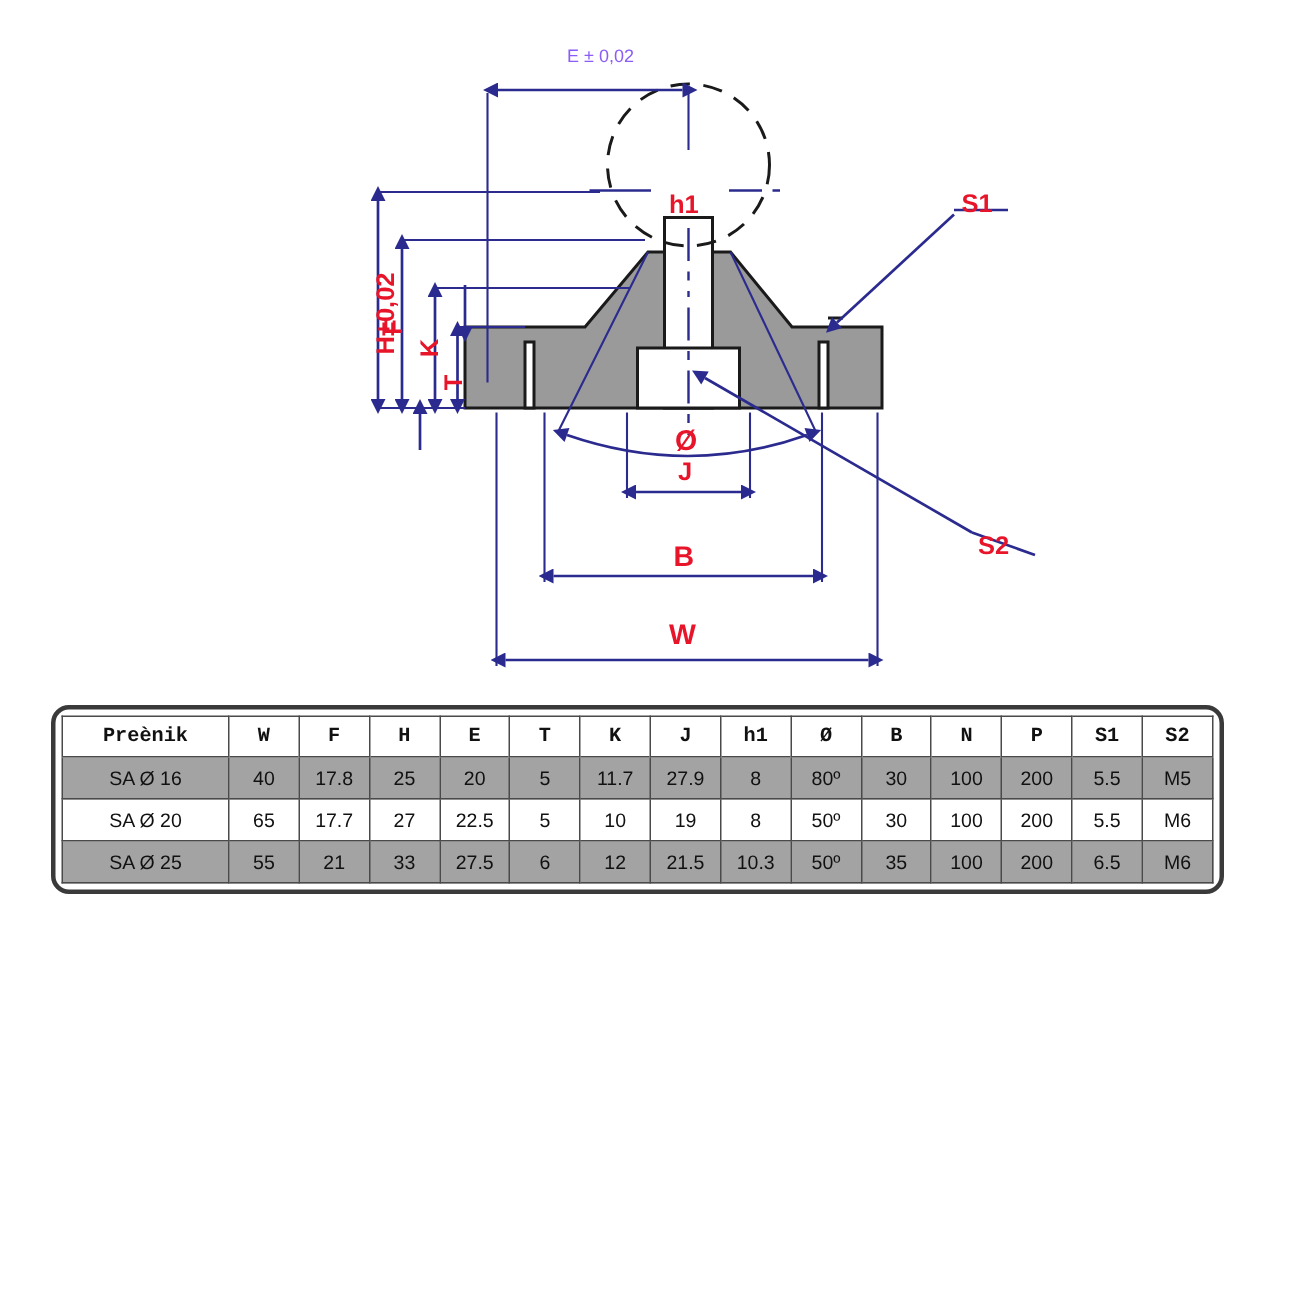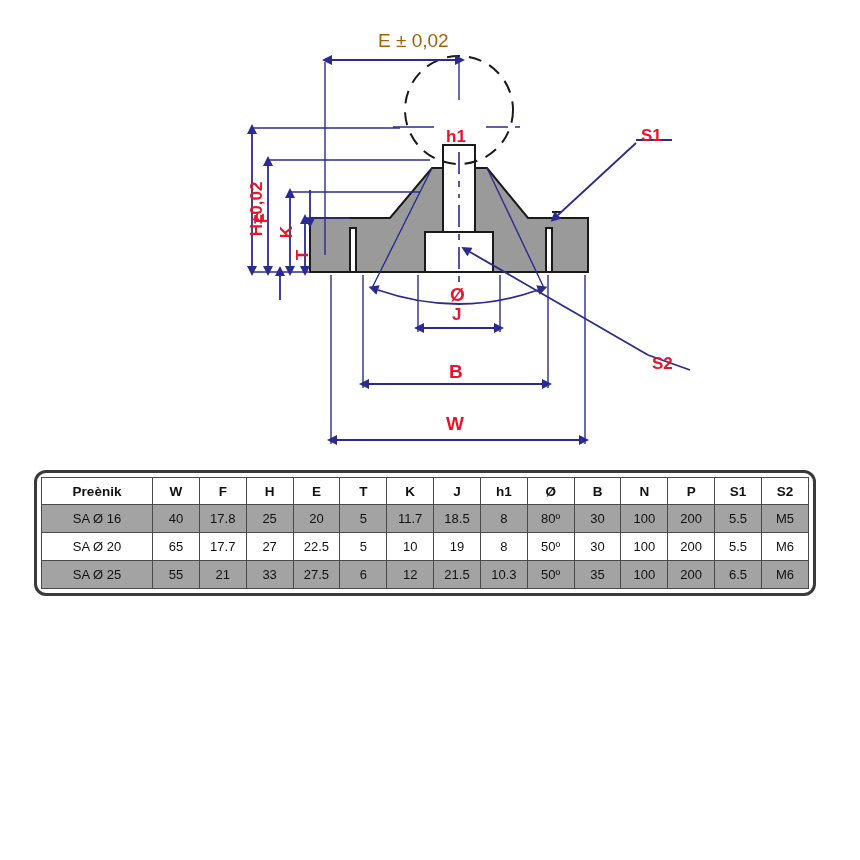--- a/index.html
+++ b/index.html
@@ -66,21 +66,21 @@
     padding: 1px 0;
     height: 25px;
     vertical-align: middle;
     font-family: "Liberation Sans", sans-serif;
   }
   table.spec th {
     font-weight: bold;
     background: #ffffff;
     font-size: 13.5px;
   }
-  table.spec th.hcell-top { border-bottom: none; height: 24px; }
+  table.spec th.hcell-top { border-bottom: none; height: 24px; font-family: Liberation Mono, monospace; }
   table.spec th.hcell-bot { border-top: none; height: 24px; }
   table.spec tr.shade td { background: #a3a3a3; }
   table.spec td.first, table.spec th.first { width: 110px; }
 </style>
 </head>
 <body>
 
 <div id="stage">
 
   <svg class="drawing" viewBox="0 0 860 700">
@@ -171,21 +171,21 @@
       <line x1="636" y1="143" x2="558" y2="215" stroke="#2b2b8f" stroke-width="1.8" marker-end="url(#arrR)"></line>
       <path d="M636,140 L672,140" stroke="#2b2b8f" stroke-width="1.8"></path>
     </g>
     <g>
       <line x1="648" y1="355" x2="470" y2="252" stroke="#2b2b8f" stroke-width="1.8" marker-end="url(#arrR)"></line>
       <path d="M648,355 L690,370" stroke="#2b2b8f" stroke-width="1.8"></path>
     </g>
 
   </svg>
 
-  <div class="lbl-blue" style="left:378px; top:30px; font-size:19px; color:#a16207;">E ± 0,02</div>
+  <div class="lbl-blue" style="left:378px; top:30px; font-size:12px; color:#8b5cf6;">E ± 0,02</div>
 
   <div class="lbl-red" style="left:446px; top:127px;">h1</div>
 
   <div class="lbl-red" style="left:230px; top:199px; transform:rotate(-90deg);">H±0,02</div>
 
   <div class="lbl-red" style="left:258px; top:208px; transform:rotate(-90deg);">F</div>
 
   <div class="lbl-red" style="left:281px; top:222px; transform:rotate(-90deg);">K</div>
 
   <div class="lbl-red" style="left:298px; top:245px; transform:rotate(-90deg);">T</div>
@@ -225,21 +225,21 @@
       </thead>
       <tbody>
         <tr class="shade">
           <td class="first">SA Ø 16</td>
           <td>40</td>
           <td>17.8</td>
           <td>25</td>
           <td>20</td>
           <td>5</td>
           <td>11.7</td>
-          <td>18.5</td>
+          <td>27.9</td>
           <td>8</td>
           <td>80º</td>
           <td>30</td>
           <td>100</td>
           <td>200</td>
           <td>5.5</td>
           <td>M5</td>
         </tr>
         <tr>
           <td class="first">SA Ø 20</td>

